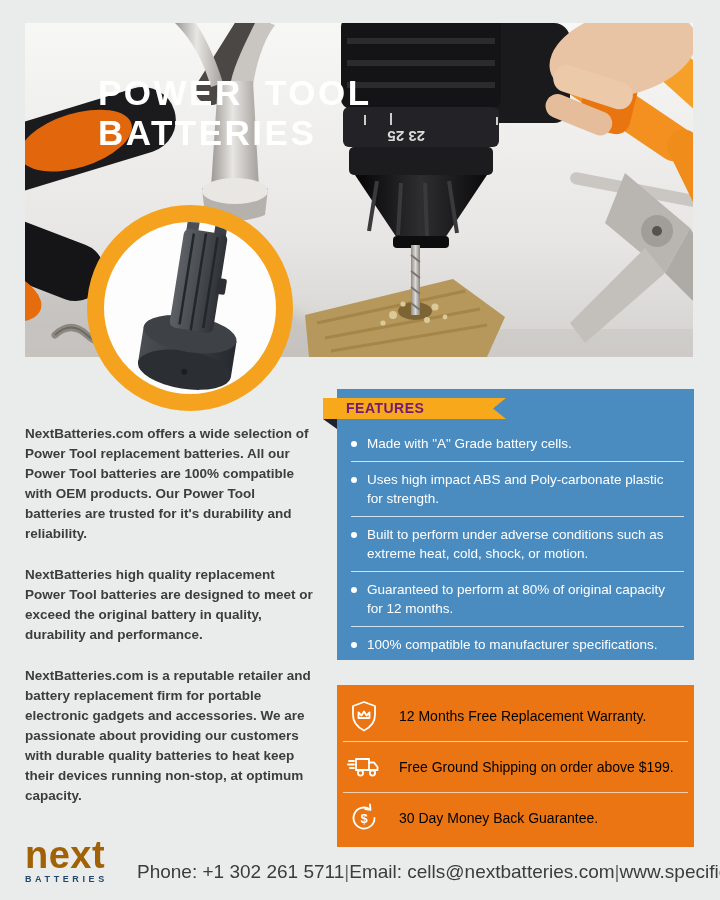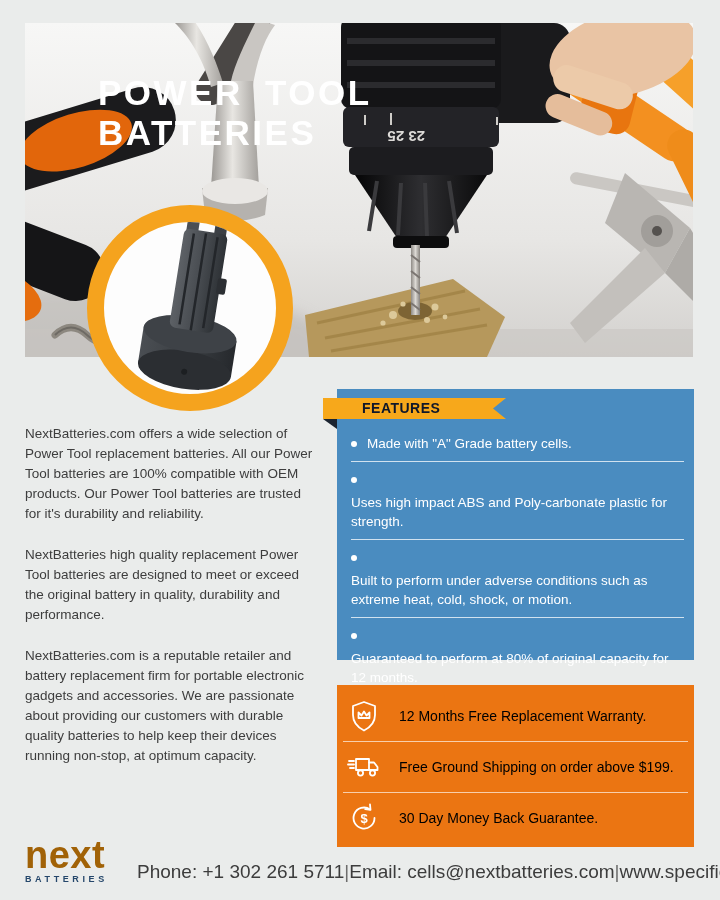--- a/index.html
+++ b/index.html
@@ -12,33 +12,33 @@
   .hero-title{position:absolute;left:45px;top:50px;z-index:2;color:#ffffff;font-weight:700;
       font-size:35px;line-height:40px;letter-spacing:2.5px;word-spacing:10px;margin-left:28px;}
 
   
   .product-circle{position:absolute;left:87px;top:205px;width:172px;height:172px;background:#fdfdfd;
       border:17px solid #f5a31e;border-radius:50%;z-index:3;overflow:hidden;}
   .product-circle svg{display:block;width:172px;height:172px;}
 
   
   .intro{position:absolute;left:25px;top:424px;width:298px;color:#3d3d3d;font-size:13.5px;line-height:20px;z-index:2;}
-  .intro p{margin:0 8px 21px 0;}
+  .intro p{margin:0 8px 21px 0;font-weight:bold;}
 
   
   .features-box{position:absolute;left:337px;top:389px;width:357px;height:271px;background:#4a8cc0;
       box-sizing:border-box;padding:37px 10px 10px 14px;z-index:2;}
   .feature-item{display:flex;color:#ffffff;font-size:13.5px;line-height:19px;padding:8px 0;}
-  .feature-item + .feature-item{border-top:1px solid rgba(255,255,255,0.75);flex-direction:column;}
+  .feature-item + .feature-item{border-top:1px solid rgba(255,255,255,0.75);}
   .feature-dot{flex:0 0 16px;padding-top:7px;}
   .feature-dot i{display:block;width:6px;height:6px;border-radius:50%;background:#ffffff;}
   .feature-text{flex:1;padding-right:4px;}
   .features-banner{position:absolute;left:323px;top:398px;width:183px;height:21px;background:#f7a81b;z-index:4;
       clip-path:polygon(0 0,100% 0,calc(100% - 13px) 50%,100% 100%,0 100%);
-      color:#0f172a;font-size:14px;font-weight:700;letter-spacing:0.5px;line-height:21px;padding-left:39px;box-sizing:border-box;}
+      color:#701a75;font-size:14px;font-weight:700;letter-spacing:0.5px;line-height:21px;padding-left:23px;box-sizing:border-box;}
   .banner-fold{position:absolute;left:323px;top:419px;width:14px;height:10px;background:#1b2430;z-index:4;
       clip-path:polygon(0 0,100% 0,100% 100%);}
 
   
   .benefits-box{position:absolute;left:337px;top:685px;width:357px;height:162px;background:#eb7512;
       box-sizing:border-box;padding:6px 6px;z-index:2;color:#000000;}
   .benefit-item{display:flex;align-items:center;padding:8px 0;}
   .benefit-item + .benefit-item{border-top:1px solid rgba(255,255,255,0.65);align-items:center;}
   .benefit-icon{flex:0 0 34px;margin-left:4px;margin-right:18px;}
   .benefit-icon svg{display:block;width:34px;height:34px;}
@@ -194,21 +194,21 @@
         <rect x="66" y="8" width="44" height="100" rx="6" fill="url(#batBody)"></rect>
         <path d="M76,12 v92 M88,10 v98 M100,12 v92" stroke="#23262a" stroke-width="2.5" fill="none"></path>
         <rect x="107" y="52" width="9" height="16" rx="2" fill="#2c2f33"></rect>
       </g>
     </svg>
   </div>
 
   <div class="intro">
     <p>NextBatteries.com offers a wide selection of Power Tool replacement batteries. All our Power Tool batteries are 100% compatible with OEM products. Our Power Tool batteries are trusted for it's durability and reliability.</p>
     <p>NextBatteries high quality replacement Power Tool batteries are designed to meet or exceed the original battery in quality, durability and performance.</p>
-    <p>NextBatteries.com is a reputable retailer and battery replacement firm for portable electronic gadgets and accessories. We are passionate about providing our customers with durable quality batteries to help keep their devices running non-stop, at optimum capacity.</p>
+    <p>NextBatteries.com is a reputable retailer and battery replacement firm for portable electronic gadgets and accessories. We are passionate about providing our customers with durable quality batteries to heat keep their devices running non-stop, at optimum capacity.</p>
   </div>
 
   <div class="features-banner">FEATURES</div>
   <div class="banner-fold"></div>
 
   <div class="features-box">
     <div class="feature-item">
       <span class="feature-dot">
           <i></i>
         </span>
@@ -229,20 +229,21 @@
     <div class="feature-item">
       <span class="feature-dot">
           <i></i>
         </span>
       <span class="feature-text">Guaranteed to perform at 80% of original capacity for 12 months.</span>
     </div>
     <div class="feature-item">
       <span class="feature-dot">
           <i></i>
         </span>
+      <span class="feature-text">100% compatible to manufacturer specifications.</span>
     </div>
   </div>
 
   <div class="benefits-box">
     <div class="benefit-item">
       <span class="benefit-icon">
         <svg viewBox="0 0 34 34" fill="none" stroke="#ffffff" stroke-width="1.8" stroke-linecap="round" stroke-linejoin="round">
           <path d="M17,3 L28,7 V16 C28,24 23,28.5 17,31.5 C11,28.5 6,24 6,16 V7 Z"></path>
           <path d="M11.5,19 L11.5,13.5 L14.5,16.5 L17,12.5 L19.5,16.5 L22.5,13.5 L22.5,19 Z"></path>
         </svg>

